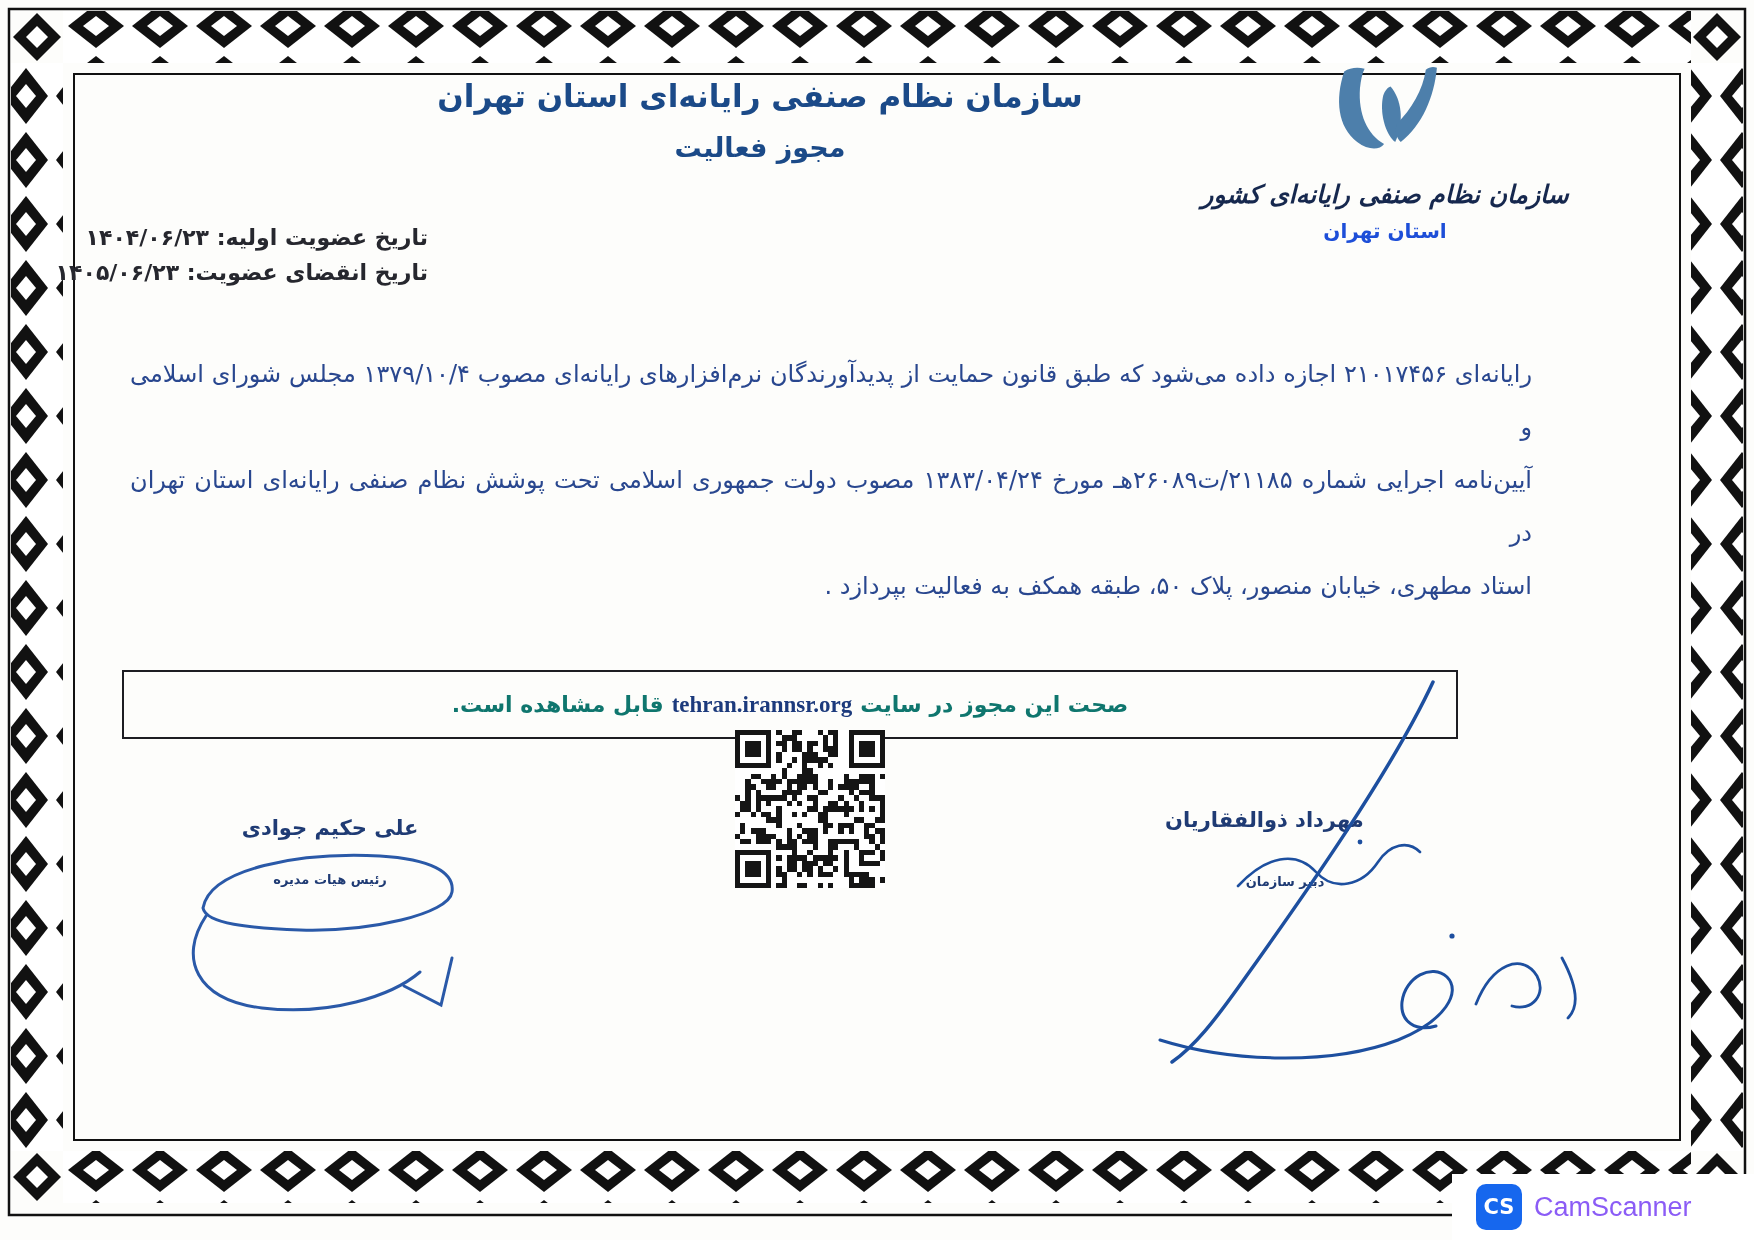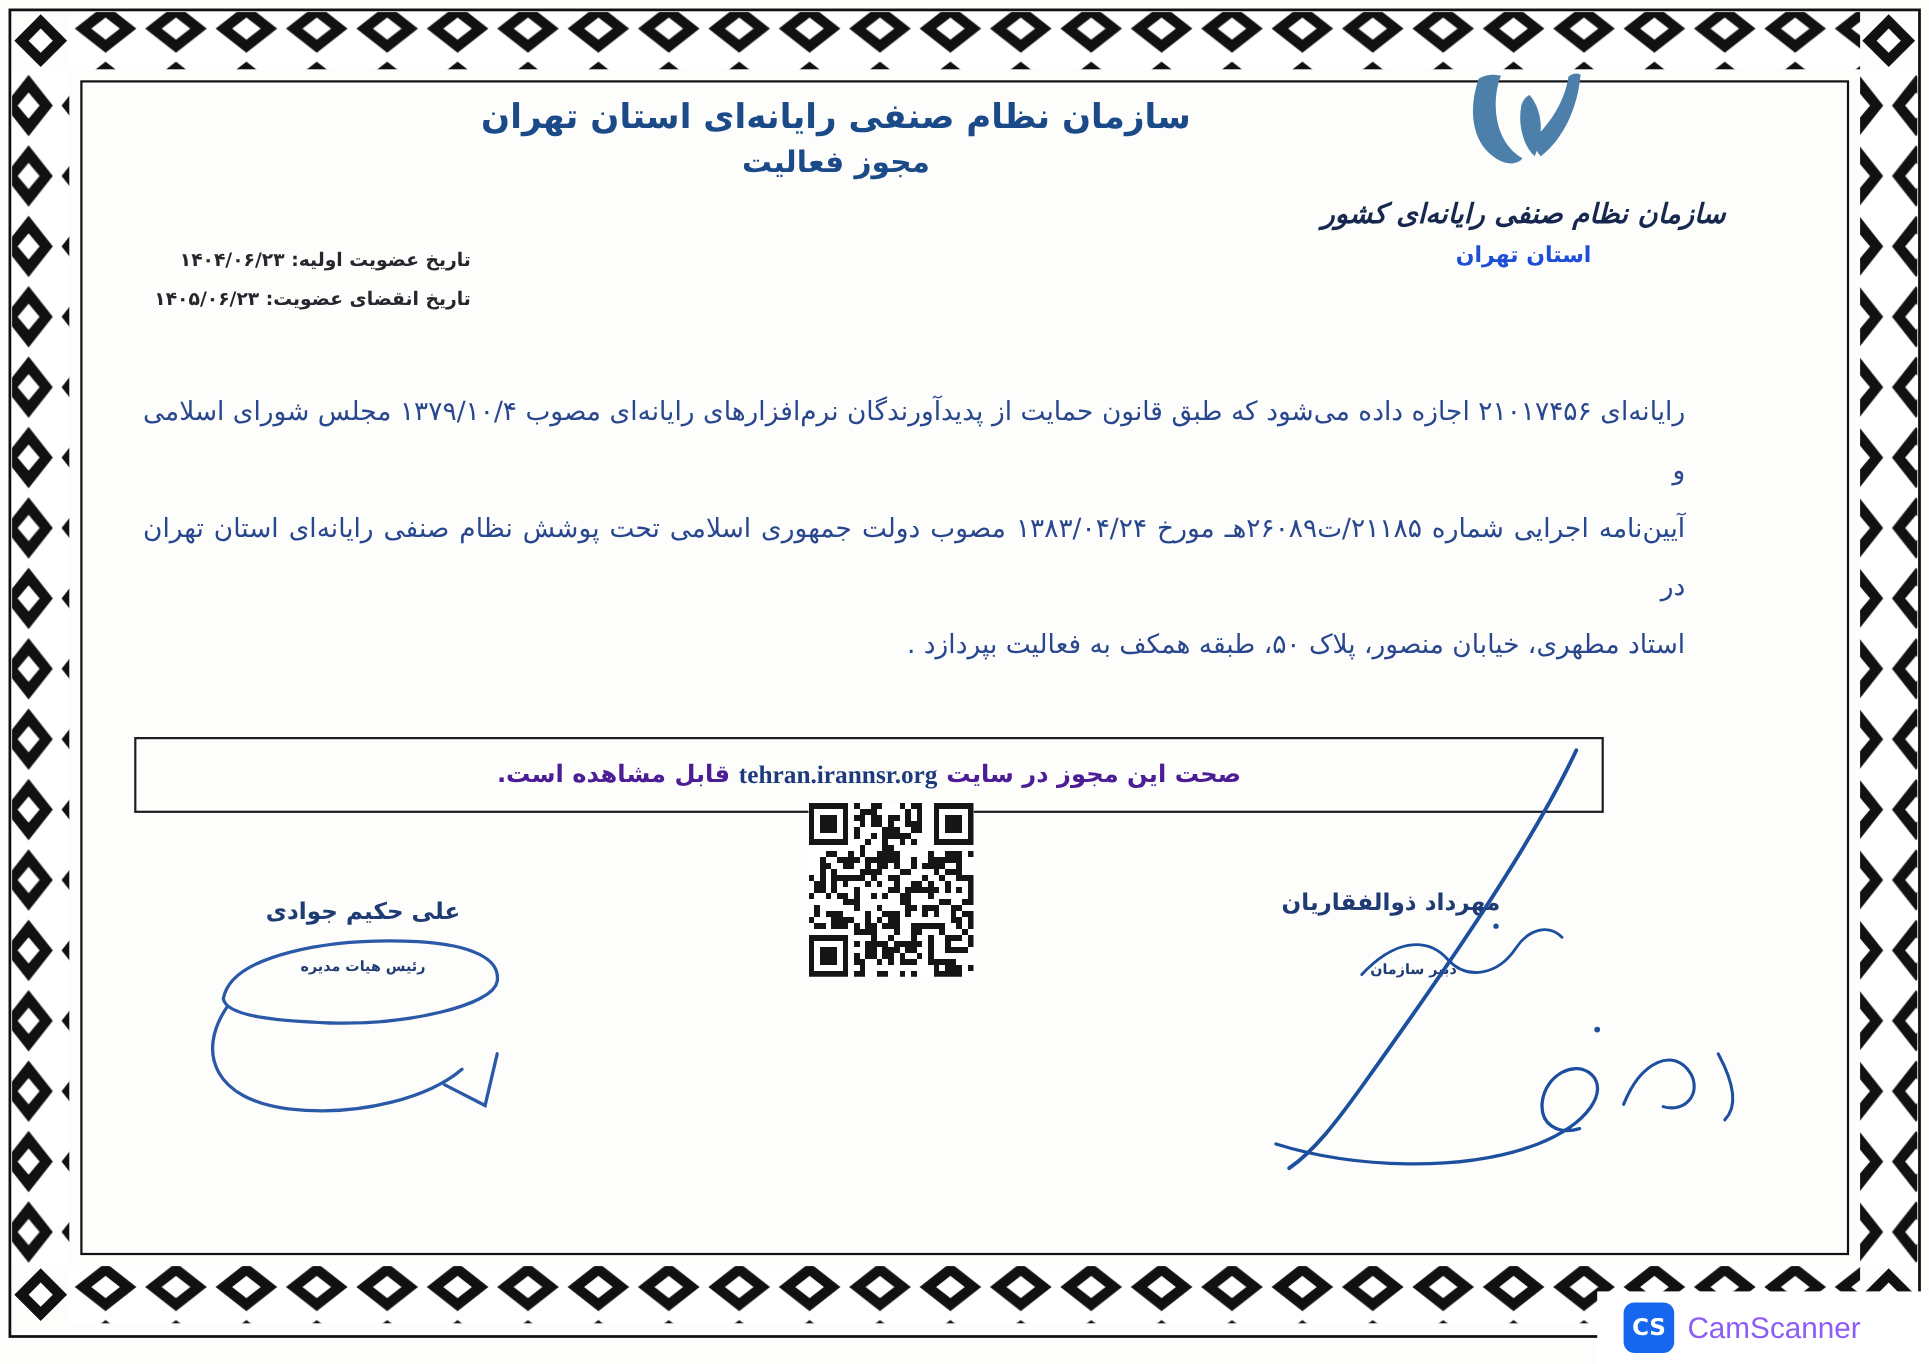--- a/index.html
+++ b/index.html
@@ -10,21 +10,21 @@
     font-family:"DejaVu Sans","Liberation Sans",sans-serif;
     overflow:hidden;
   }
   .abs { position:absolute; }
 
   
   #border-svg { left:0; top:0; width:1754px; height:1240px; pointer-events:none; }
 
   
   .org-title {
-    left:320px; top:88px; width:880px;
+    left:320px; top:78px; width:880px;
     text-align:center; direction:rtl;
     font-size:31px; font-weight:bold; color:#1b4a88;
   }
   .doc-title {
     left:320px; top:132px; width:880px;
     text-align:center; direction:rtl;
     font-size:27px; font-weight:bold; color:#1b4a88;
   }
 
   
@@ -35,38 +35,38 @@
     font-size:25px; font-weight:bold; font-style:italic;
     color:#16284e; letter-spacing:-1px; white-space:nowrap;
   }
   .logo-prov {
     margin-top:10px; direction:rtl;
     font-size:20px; font-weight:bold; color:#1d4ed8;
   }
 
   
   .dates { left:128px; top:220px; width:300px; direction:rtl; text-align:right; }
-  .date-line { font-size:17px; font-weight:bold; color:#26272e; line-height:35px; white-space:nowrap; }
+  .date-line { font-size:22px; font-weight:bold; color:#26272e; line-height:35px; white-space:nowrap; }
 
   
   .body-text { left:130px; top:348px; width:1402px; direction:rtl; }
   .body-line {
     font-size:24px; line-height:53px; color:#29478f;
     text-align:justify; text-align-last:justify; white-space:normal;
   }
   .body-line.last { text-align:right; text-align-last:right; }
 
   
   .verify-box {
     left:122px; top:670px; width:1336px; height:69px;
     border:2px solid #1d1d22; background:transparent;
     display:flex; align-items:center; justify-content:center;
     direction:rtl;
   }
-  .verify-text { font-size:22px; font-weight:bold; color:#4c1d95; }
+  .verify-text { font-size:22px; font-weight:bold; color:#0f766e; }
   .verify-url  { font-size:23px; font-weight:bold; color:#1c3a7c; padding:0 8px; direction:ltr; unicode-bidi:embed; font-family:"Liberation Serif","DejaVu Serif",serif; }
 
   
   .qr-wrap { left:735px; top:730px; width:150px; height:158px; background:#fff; }
 
   
   .sig-name  { font-size:21px; font-weight:bold; color:#1f3b74; direction:rtl; white-space:nowrap; }
   .sig-title { font-size:13px; font-weight:bold; color:#1f3b74; direction:rtl; white-space:nowrap; }
   .sig-left-name  { left:210px;  top:816px; width:240px; text-align:center; }
   .sig-left-title { left:210px;  top:872px; width:240px; text-align:center; }

